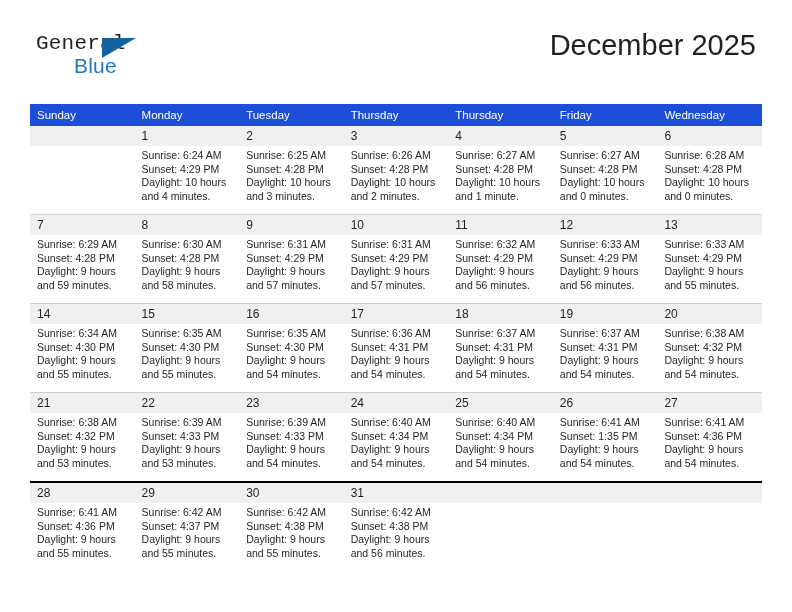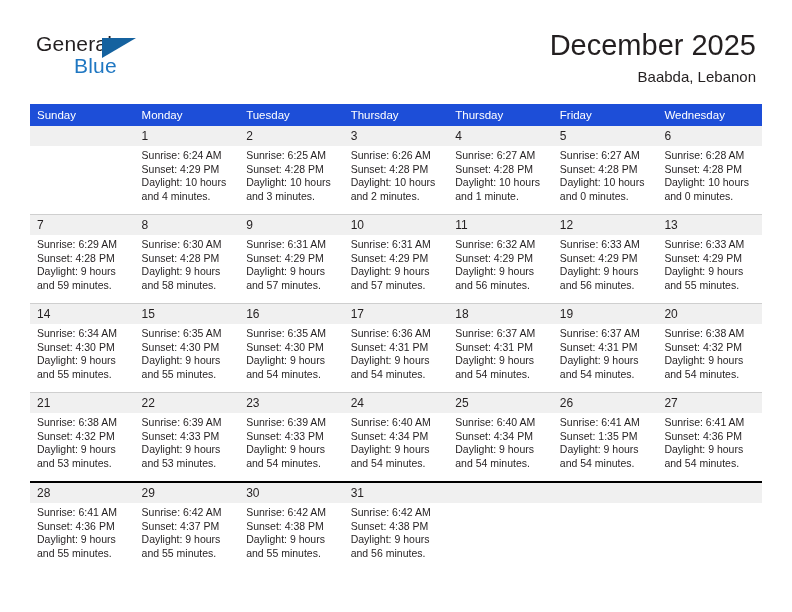--- a/index.html
+++ b/index.html
@@ -38,20 +38,21 @@
   }
   .logo-general {
     position: absolute;
     left: 0;
     top: 0;
     font-size: 21px;
     letter-spacing: 0.2px;
     color: #231f20;
     line-height: 24px;
     white-space: nowrap;
+    font-family: Liberation Mono, monospace;
   }
   .logo-blue {
     position: absolute;
     left: 38px;
     top: 22px;
     font-size: 21px;
     letter-spacing: 0.2px;
     color: #1f77c2;
     line-height: 24px;
     white-space: nowrap;
@@ -151,21 +152,20 @@
   <div class="header">
 
     <div class="logo">
       <span class="logo-general">General</span>
       <span class="logo-triangle"></span>
       <span class="logo-blue">Blue</span>
     </div>
 
     <div class="title-block">
       <div class="cal-title">December 2025</div>
-      <div class="cal-subtitle">Baabda, Lebanon</div>
     </div>
 
   </div>
 
   <table class="calendar">
     <colgroup>
       <col>
         <col>
         <col>
         <col>

